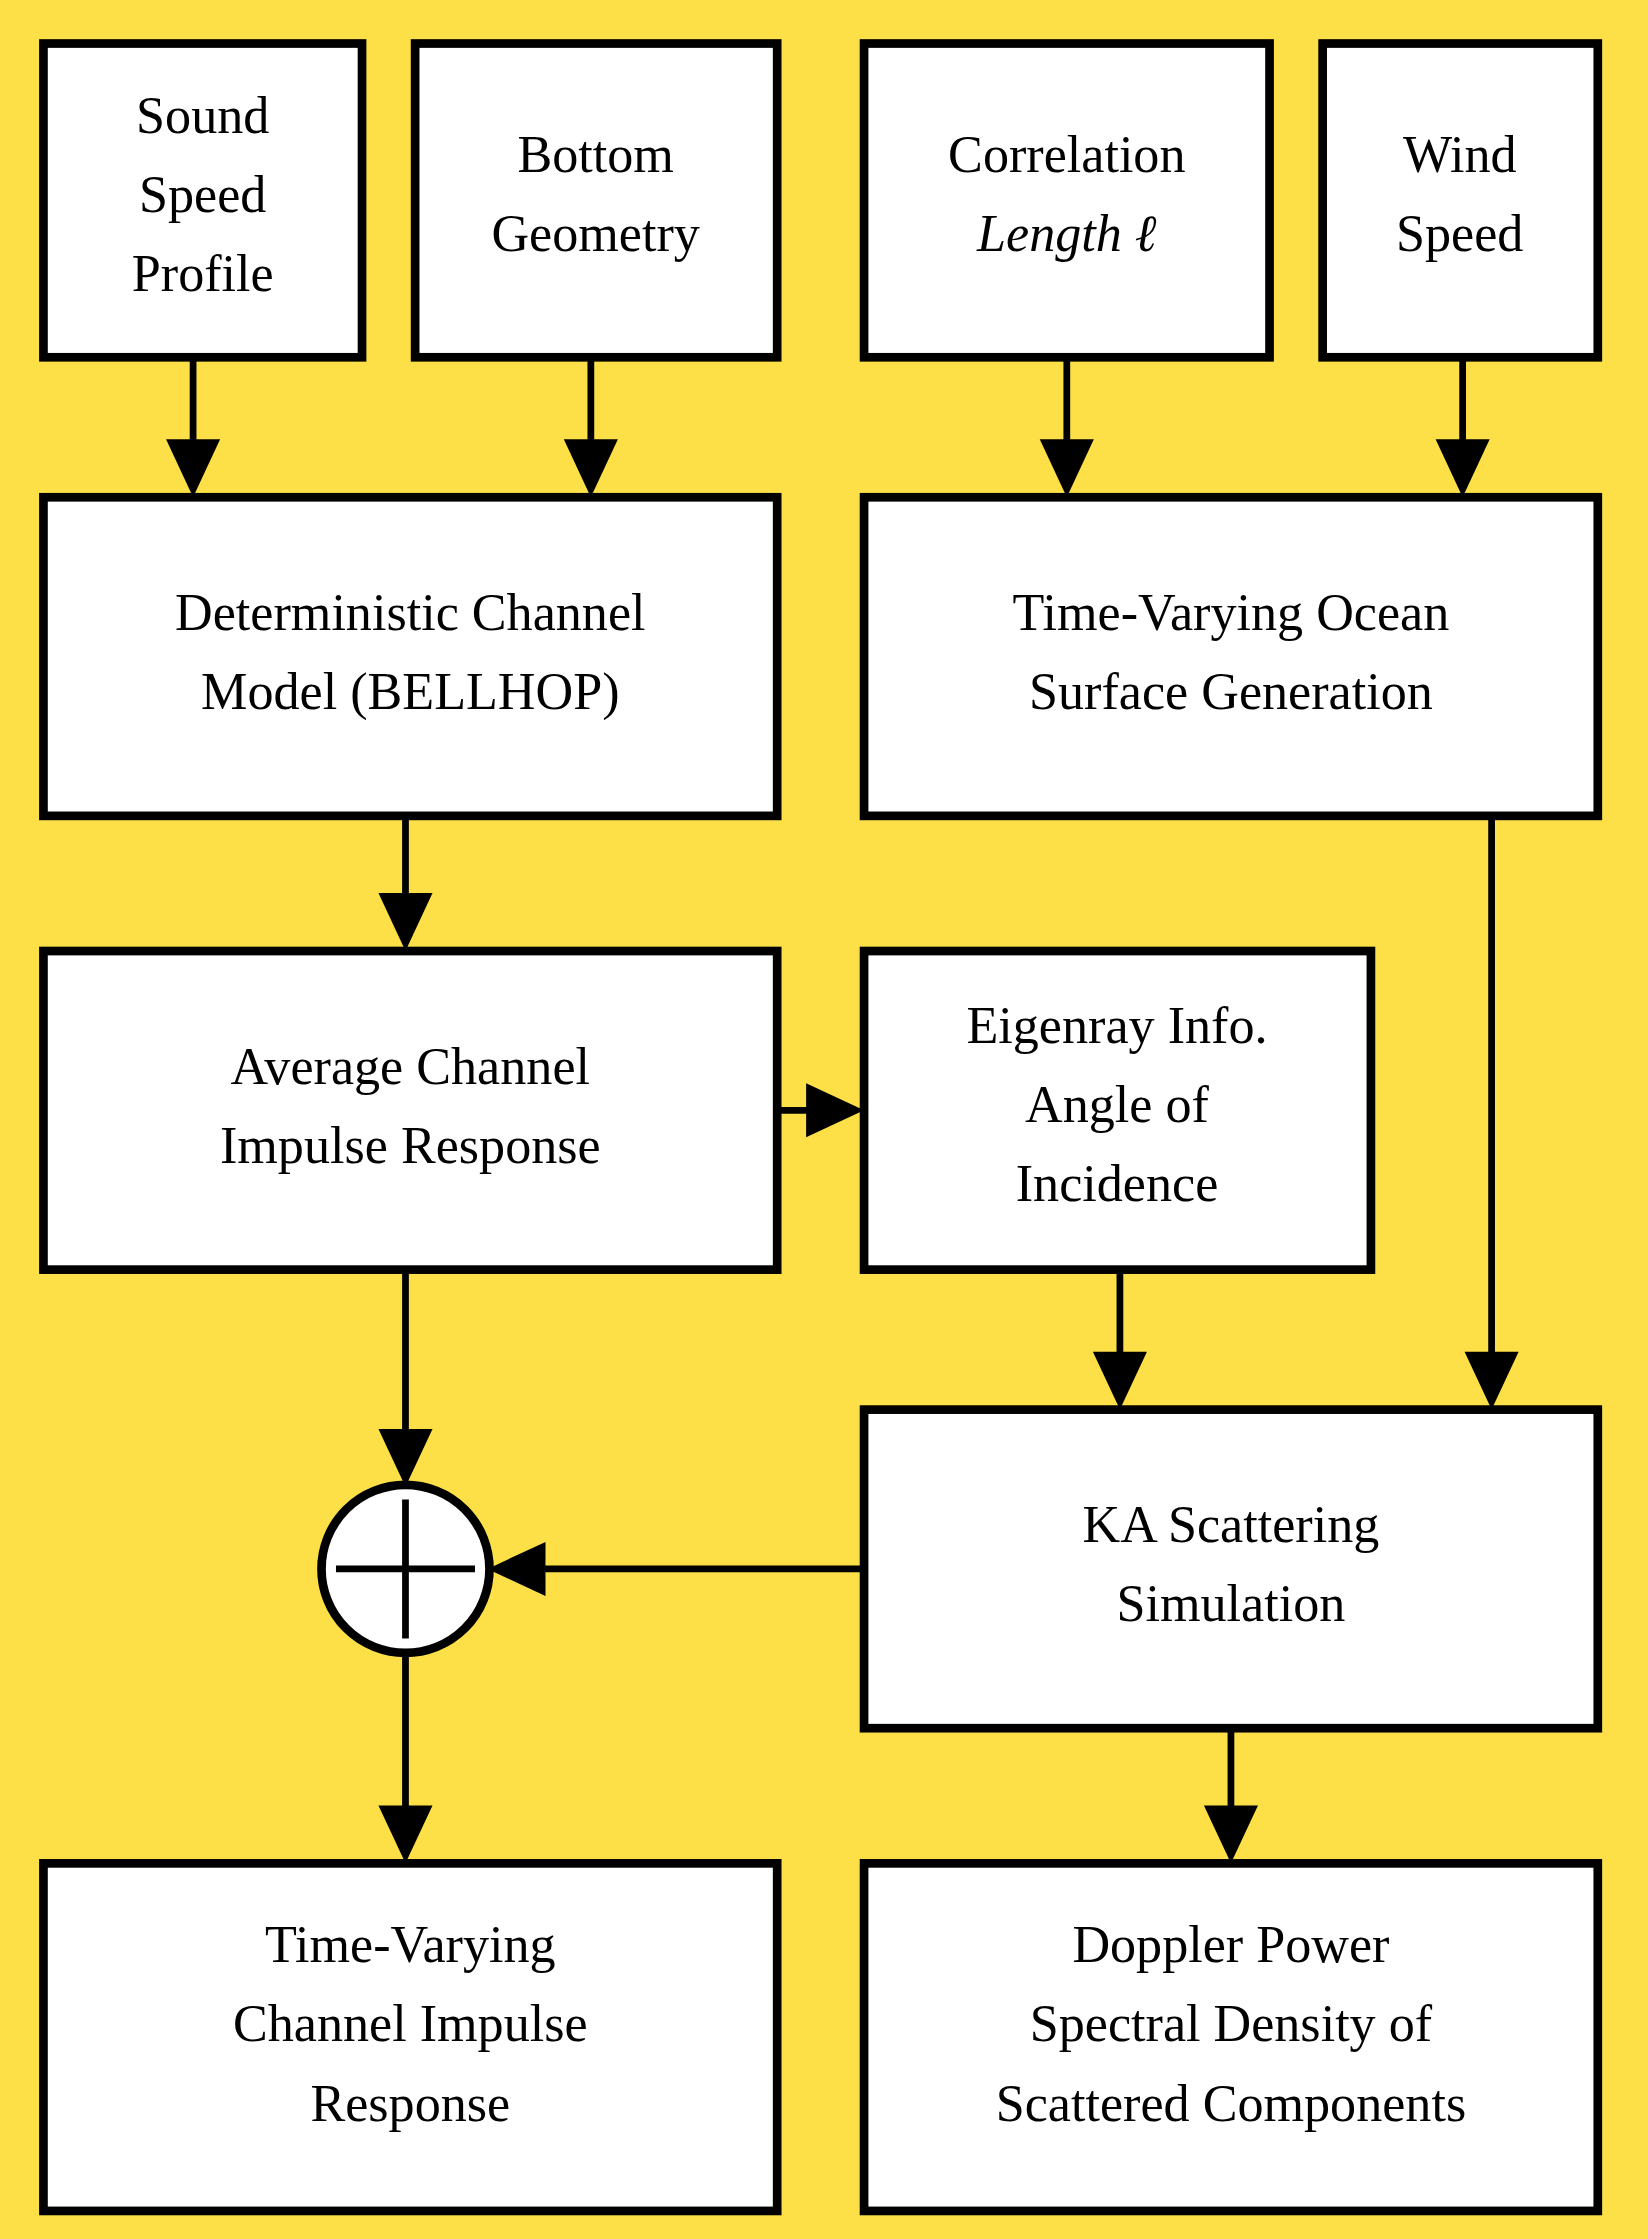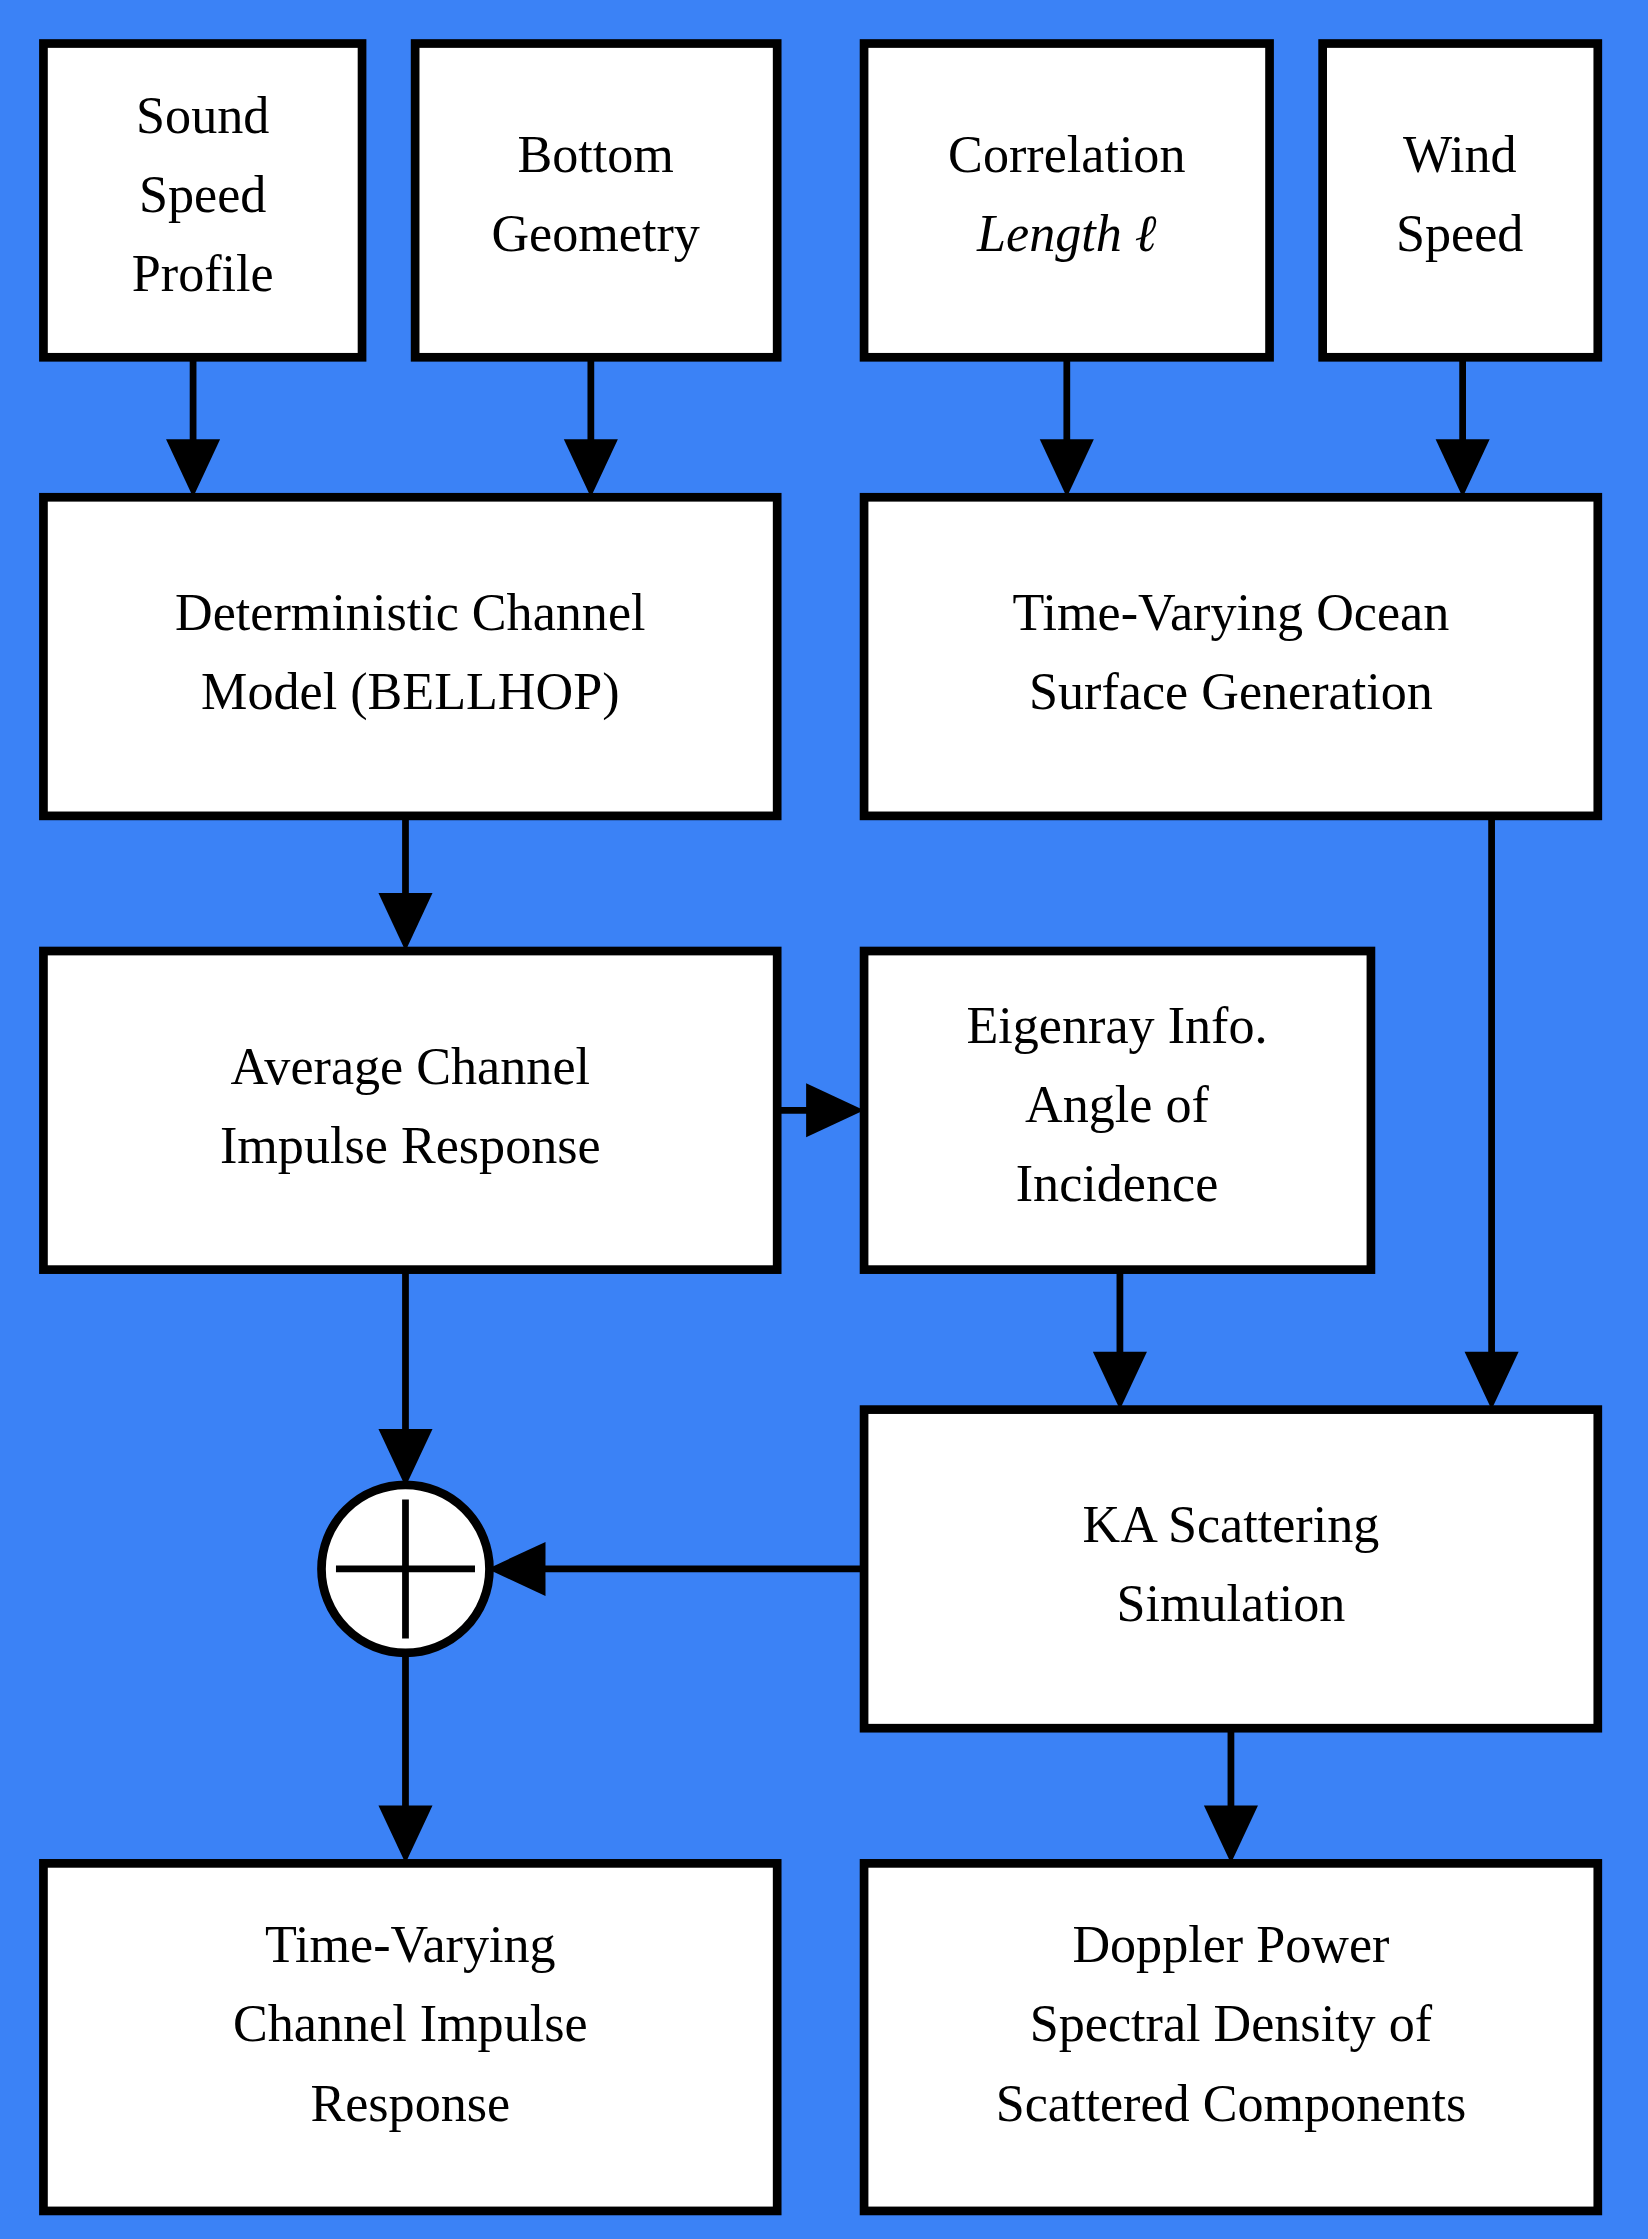--- a/index.html
+++ b/index.html
@@ -10,21 +10,21 @@
   body {
     width: 1648px;
     height: 2239px;
     font-family: "Liberation Serif", "DejaVu Serif", serif;
     overflow: hidden;
   }
   #diagram-root {
     position: relative;
     width: 1648px;
     height: 2239px;
-    background: #3b82f6;
+    background: #fde047;
   }
   svg#flowchart {
     display: block;
     width: 1648px;
     height: 2239px;
   }
   .node-box {
     fill: #ffffff;
     stroke: #000000;
     stroke-width: 9;

